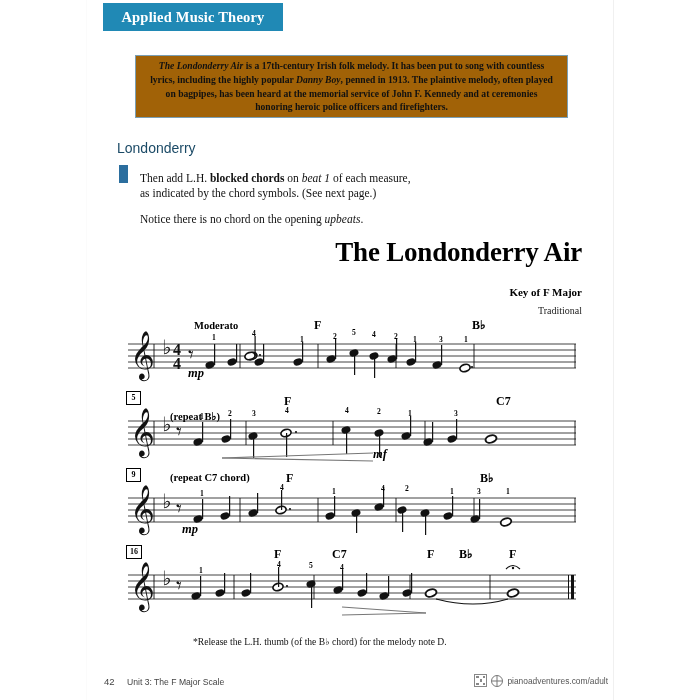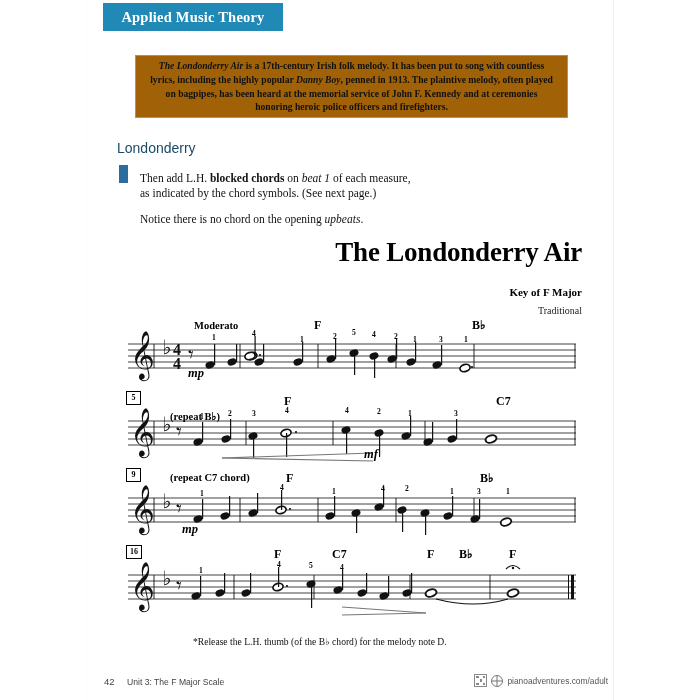--- a/index.html
+++ b/index.html
@@ -476,21 +476,21 @@
     <div class="chord-sym" style="left:156px; top:-1px;">F</div>
     <div class="chord-sym" style="left:368px; top:-1px;">C7</div>
     <div class="finger" style="left:72px; top:17px;">1</div>
     <div class="finger" style="left:100px; top:14px;">2</div>
     <div class="finger" style="left:124px; top:14px;">3</div>
     <div class="finger" style="left:157px; top:11px;">4</div>
     <div class="finger" style="left:217px; top:11px;">4</div>
     <div class="finger" style="left:249px; top:12px;">2</div>
     <div class="finger" style="left:280px; top:14px;">1</div>
     <div class="finger" style="left:326px; top:14px;">3</div>
-    <div class="dynamic" style="left:236px; top:52px;">mf</div>
+    <div class="dynamic" style="left:245px; top:52px;">mf</div>
   </div>
 
   <div class="system sys3">
     <svg class="staff-svg" width="448" height="72" viewBox="0 0 448 72">
       <g stroke="#111" stroke-width="0.8">
         <line x1="0" y1="26" x2="448" y2="26"></line>
         <line x1="0" y1="32" x2="448" y2="32"></line>
         <line x1="0" y1="38" x2="448" y2="38"></line>
         <line x1="0" y1="44" x2="448" y2="44"></line>
         <line x1="0" y1="50" x2="448" y2="50"></line>

